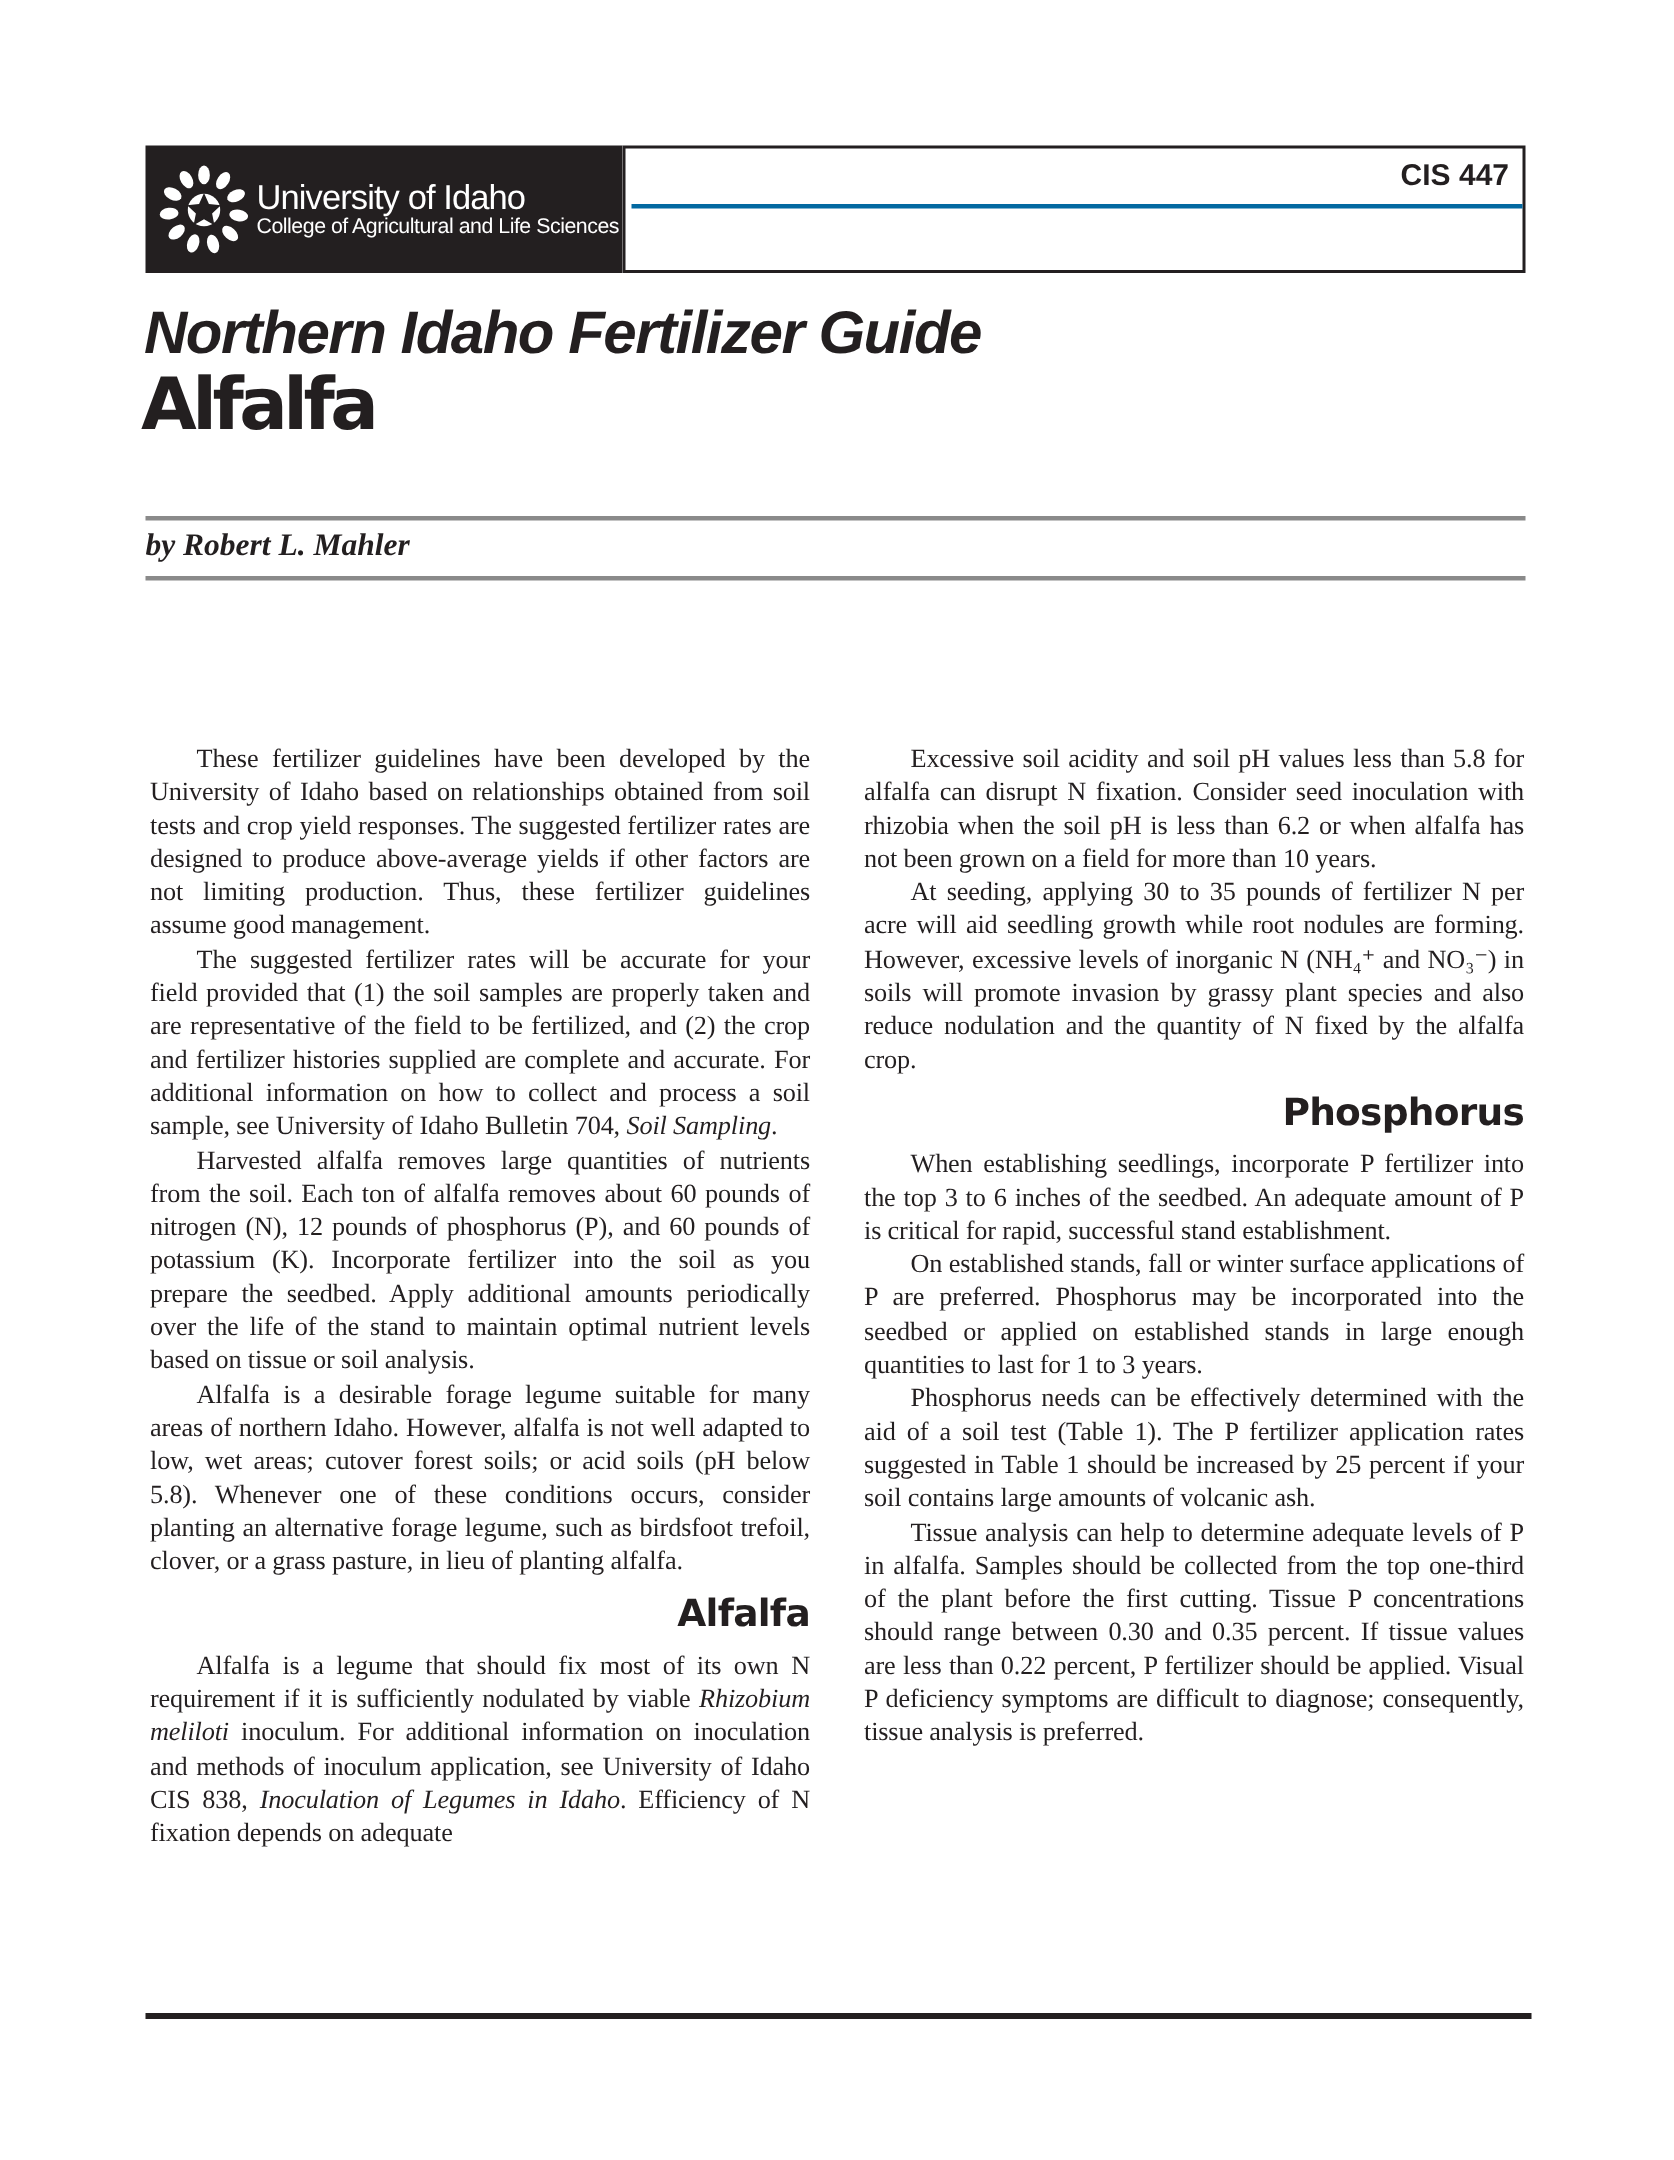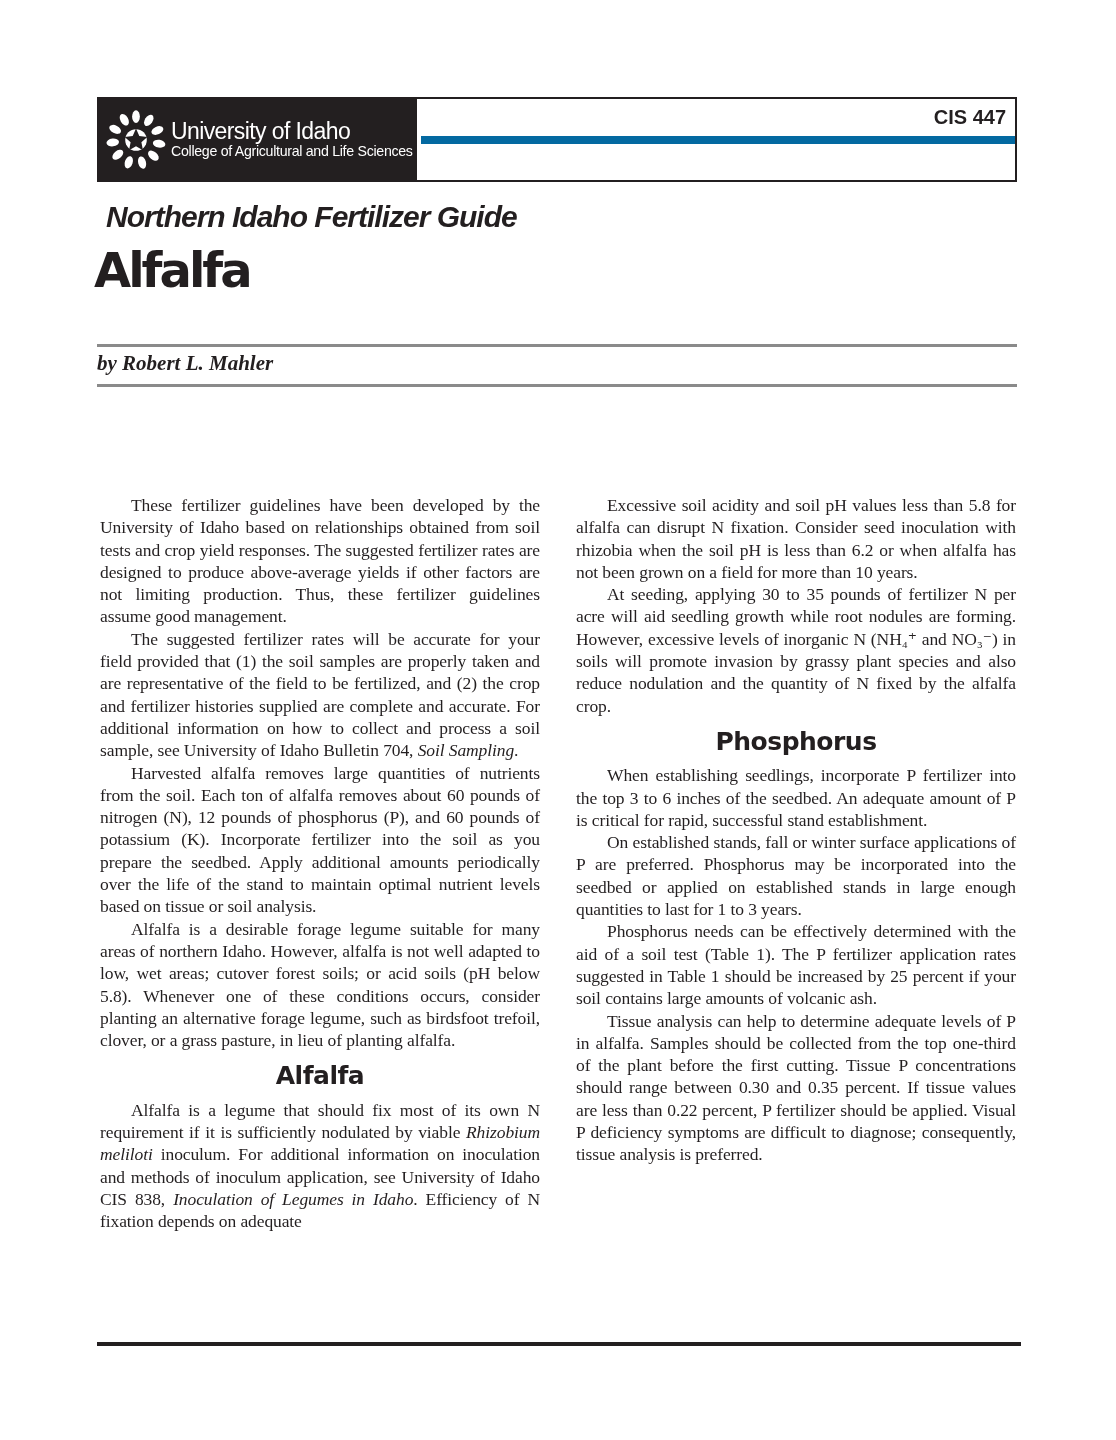--- a/index.html
+++ b/index.html
@@ -18,30 +18,30 @@
   .logo-icon { width:60px; height:64px; flex:0 0 auto; }
   .logo-text { color:#ffffff; font-family:"Liberation Sans","DejaVu Sans",sans-serif; margin-left:5px; line-height:1.08; }
   .logo-line1 { font-size:23px; letter-spacing:-0.6px; }
   .logo-line2 { font-size:14.2px; letter-spacing:-0.3px; }
 
   .cis-box {
     position:absolute; left:318px; top:0; width:602px; height:85px;
     border:2px solid #231f20; box-sizing:border-box; background:#ffffff;
   }
   .cis-top {
-    position:absolute; left:4px; top:0; right:0; height:37px; border-bottom:8px solid #0369a1;
+    position:absolute; left:4px; top:0; right:0; height:37px; border-bottom:3px solid #0369a1;
     display:flex; align-items:center; justify-content:flex-end; padding-right:9px;
     font-family:"Liberation Sans","DejaVu Sans",sans-serif; font-weight:bold; font-size:20px;
   }
 
   
   .kicker {
-    position:absolute; left:106px; top:202px;
+    position:absolute; left:96px; top:202px;
     font-family:"Liberation Sans","DejaVu Sans",sans-serif; font-style:italic; font-weight:bold;
-    font-size:30px; letter-spacing:-1px; line-height:1;
+    font-size:40px; letter-spacing:-1px; line-height:1;
   }
   .doc-title {
     position:absolute; left:94px; top:246px;
     font-family:"DejaVu Sans","Liberation Sans",sans-serif; font-weight:bold;
     font-size:48px; letter-spacing:-3px; line-height:1;
   }
   .rule { position:absolute; left:97px; width:920px; height:3px; background:#8a8a8a; }
   .rule-1 { top:344px; }
   .rule-2 { top:384px; }
   .byline {
@@ -53,21 +53,21 @@
   .col {
     position:absolute; top:494px; width:440px;
     font-size:17.5px; line-height:22.3px; text-align:justify; letter-spacing:-0.1px;
   }
   .col-left { left:100px; }
   .col-right { left:576px; }
   .col p { margin:0; text-indent:31px; }
   .col p.noindent { text-indent:0; }
   .col h2 {
     font-family:"DejaVu Sans","Liberation Sans",sans-serif; font-weight:bold;
-    font-size:25px; letter-spacing:-0.5px; margin:14px 0 11px 0; text-align:center; text-indent:0;
+    font-size:25px; letter-spacing:-0.5px; margin:14px 0 11px 0; text-align:right; text-indent:0;
   }
 
   
   .footer-rule { position:absolute; left:97px; top:1342px; width:924px; height:4px; background:#231f20; }
   .footer-text {
     position:absolute; left:97px; top:1354px; width:924px; text-align:center;
     font-family:"Liberation Sans","DejaVu Sans",sans-serif; font-weight:bold; font-size:20px; letter-spacing:-0.4px;
   }
 </style>
 </head>

